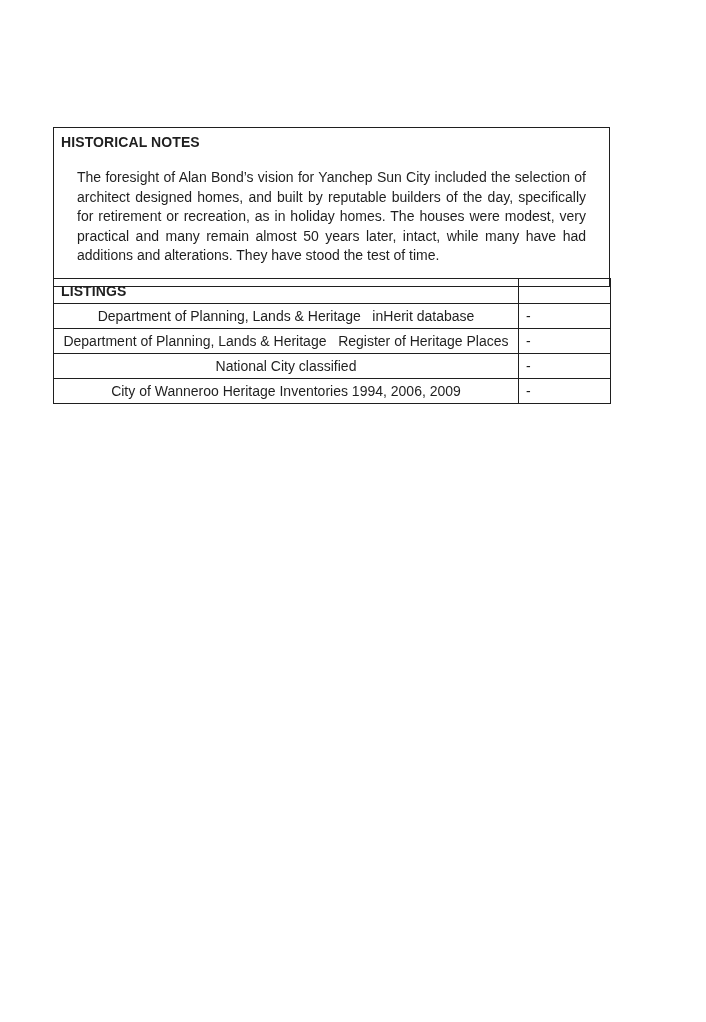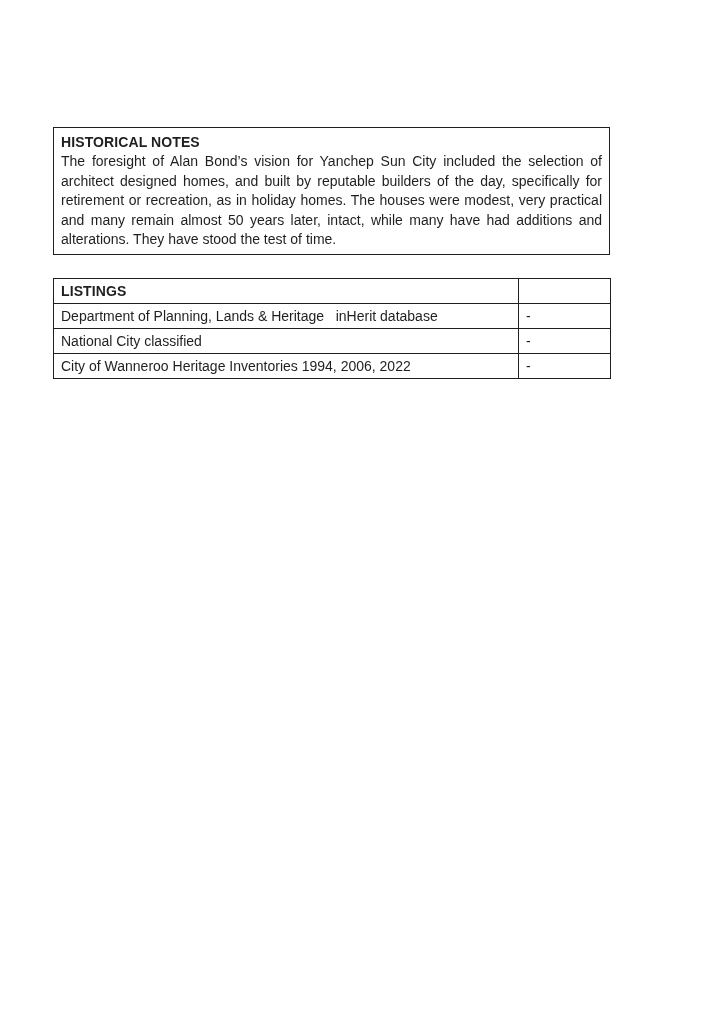--- a/index.html
+++ b/index.html
@@ -30,21 +30,21 @@
     border: 1.5px solid #1f1f1f;
     padding: 4px 7px 4px 7px;
   }
   .section-title {
     font-size: 14px;
     font-weight: bold;
     line-height: 20px;
     letter-spacing: 0.1px;
   }
   .notes-body {
-    margin: 0;
+    margin: 16px;
     font-size: 14px;
     line-height: 19.5px;
     text-align: justify;
   }
   
   table {
     position: absolute;
     left: 53px;
     width: 557px;
     border-collapse: collapse;
@@ -58,21 +58,21 @@
     line-height: 19px;
     padding: 2px 7px;
     vertical-align: middle;
     overflow: hidden;
   }
   .listings-table td { height: 20px; }
   .title-cell {
     font-weight: bold;
     letter-spacing: 0.1px;
   }
-  .label-cell { white-space: pre-wrap; }
+  .label-cell { white-space: pre-wrap; text-align: center; }
   .supporting-table .title-cell td,
   .supporting-table .title-row td { height: 20px; }
   .supporting-table .empty-row td { height: 16px; }
 </style>
 </head>
 <body>
 
 <div class="page">
 
   <section class="notes-box">
@@ -88,24 +88,28 @@
     <tbody>
       <tr>
         <td class="title-cell">LISTINGS</td>
         <td></td>
       </tr>
       <tr>
         <td class="label-cell">Department of Planning, Lands &amp; Heritage   inHerit database</td>
         <td>-</td>
       </tr>
       <tr>
+        <td class="label-cell">Department of Planning, Lands &amp; Heritage   Register of Heritage Places</td>
+        <td>-</td>
+      </tr>
+      <tr>
         <td class="label-cell">National City classified</td>
         <td>-</td>
       </tr>
       <tr>
-        <td class="label-cell">City of Wanneroo Heritage Inventories 1994, 2006, 2022</td>
+        <td class="label-cell">City of Wanneroo Heritage Inventories 1994, 2006, 2009</td>
         <td>-</td>
       </tr>
     </tbody>
   </table>
 
 
 </div>
 
 </body></html>

